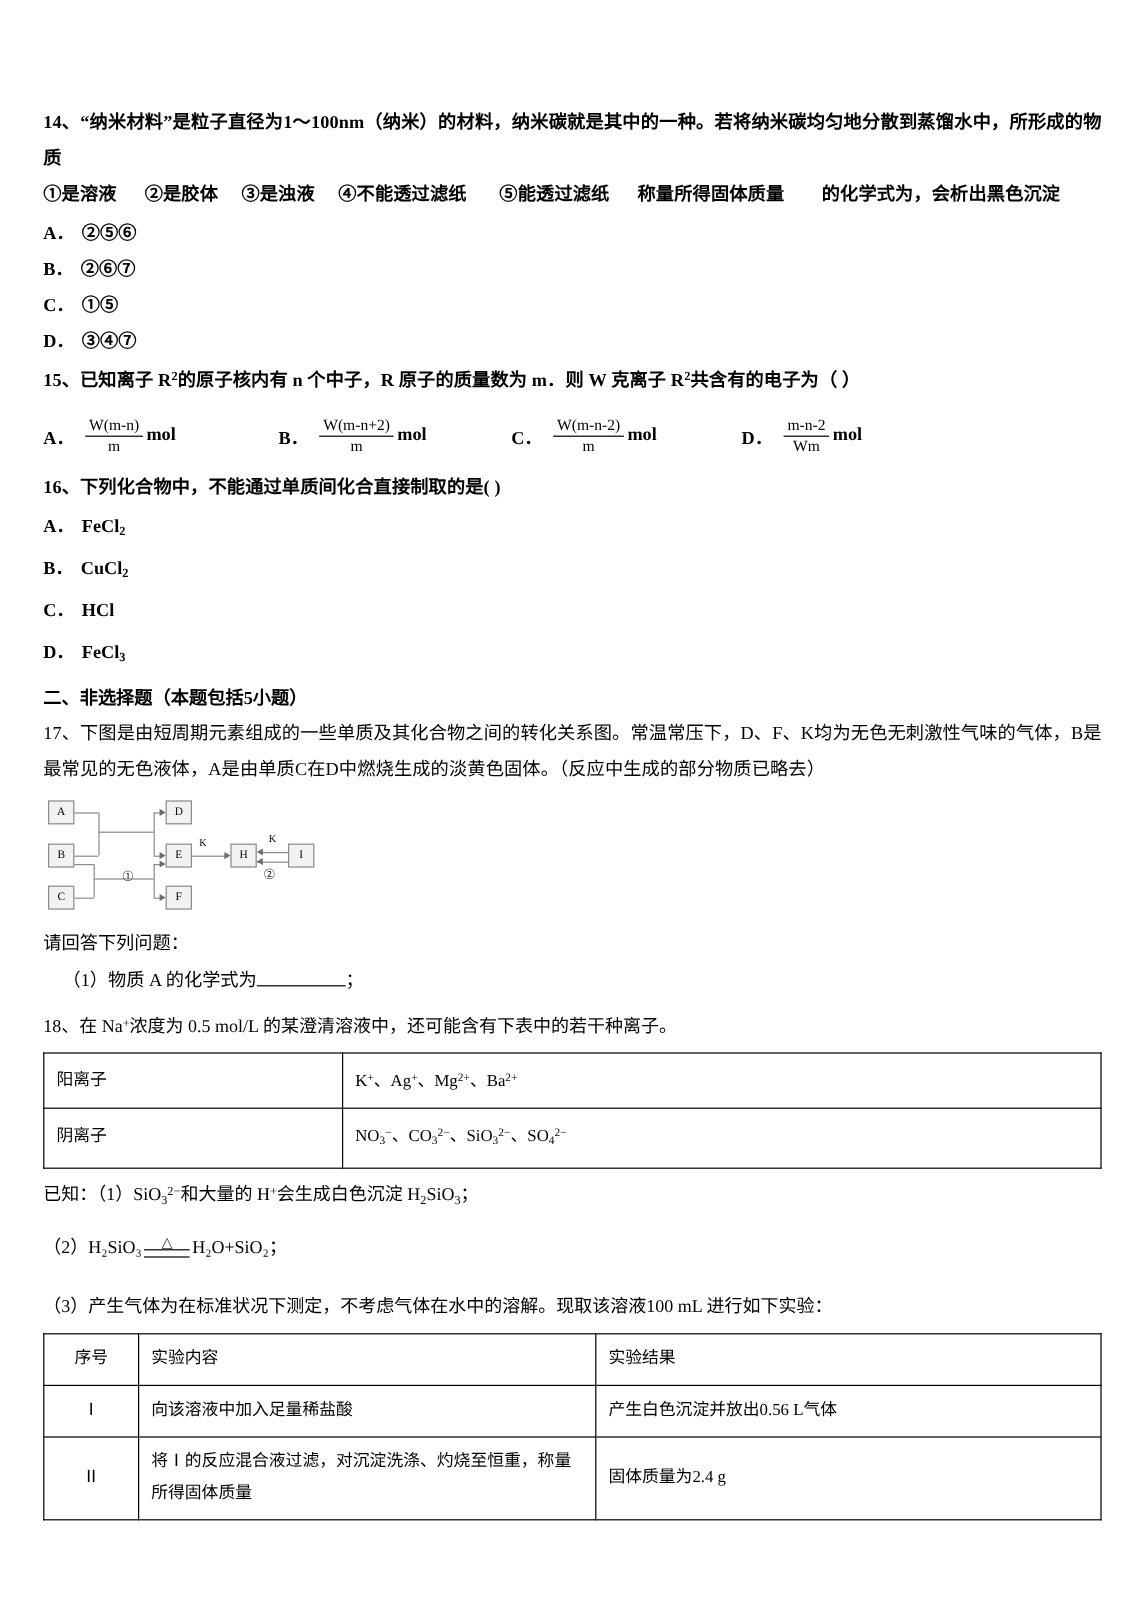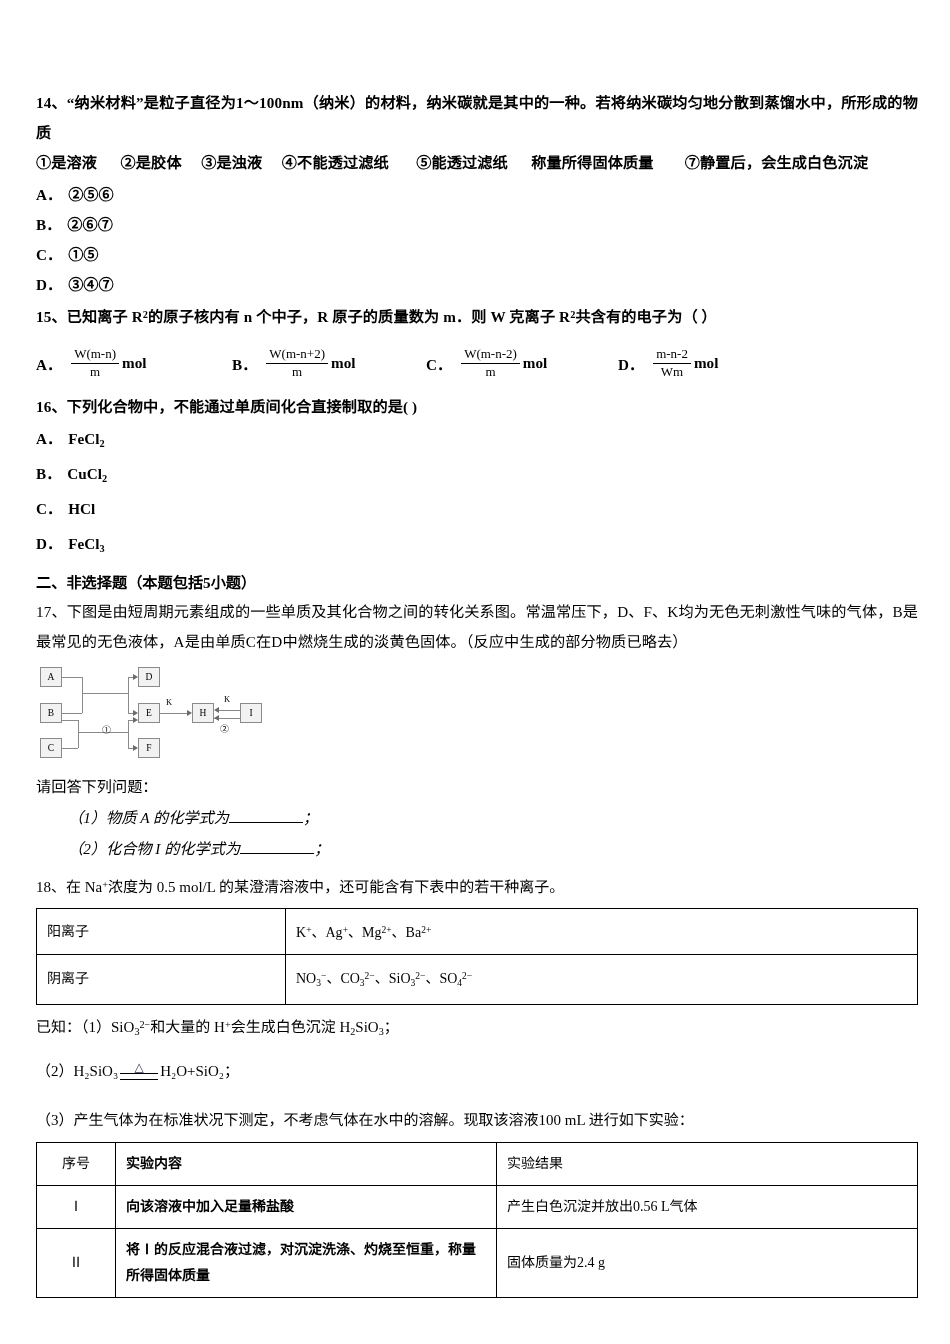--- a/index.html
+++ b/index.html
@@ -103,22 +103,21 @@
     font-size: 15.2px;
     line-height: 29px;
     font-weight: 700;
     margin-top: 4px;
   }
 
   
   .sub-q {
     font-size: 15.2px;
     line-height: 31px;
-    margin-left: 32px;
-    font-style: italic;
+    margin-left: 16px;
   }
   .blank-s { display:inline-block; width: 74px; border-bottom: 1.2px solid #000; height: 14px; }
   .blank-m { display:inline-block; width: 122px; border-bottom: 1.2px solid #000; height: 14px; }
 
   .ask-line {
     font-size: 15.2px;
     line-height: 31px;
   }
 
   
@@ -183,21 +182,21 @@
     border: 1.1px solid #000;
     padding: 8px 10px;
     font-size: 14px;
     line-height: 26px;
     vertical-align: middle;
     font-family: "Liberation Serif", serif;
   }
   td.cn { font-size: 15px; }
   .ion-c1 { width: 228px; }
   .exp-c1 { width: 58px; text-align: center; }
-  .exp-c2 { width: 360px; font-weight: bold; }
+  .exp-c2 { width: 360px; }
 
   
   sub { font-size: 0.68em; vertical-align: -0.28em; }
   sup { font-size: 0.68em; vertical-align: 0.42em; }
 
   
   .heat-eq {
     display: inline-flex;
     flex-direction: column;
     align-items: center;
@@ -242,21 +241,21 @@
       <span class="q-num">14、</span><span class="bold">“纳米材料”是粒子直径为1～100nm（纳米）的材料，纳米碳就是其中的一种。若将纳米碳均匀地分散到蒸馏水中，所形成的物质</span>
     </div>
 
     <div class="q-line bold">
       <span class="nowrap">①是溶液</span>&nbsp;&nbsp;&nbsp;&nbsp;&nbsp;
       <span class="nowrap">②是胶体</span>&nbsp;&nbsp;&nbsp;&nbsp;
       <span class="nowrap">③是浊液</span>&nbsp;&nbsp;&nbsp;&nbsp;
       <span class="nowrap">④不能透过滤纸</span>&nbsp;&nbsp;&nbsp;&nbsp;&nbsp;&nbsp;
       <span class="nowrap">⑤能透过滤纸</span>&nbsp;&nbsp;&nbsp;&nbsp;&nbsp;
       <span class="nowrap">称量所得固体质量</span>&nbsp;&nbsp;&nbsp;&nbsp;&nbsp;&nbsp;&nbsp;
-      <span>⑦静置后，会生成白色沉淀</span>
+      <span>的化学式为，会析出黑色沉淀</span>
     </div>
 
     <div class="opts">
       <div class="opt-a">
         <span class="opt-label">A．</span><span>②⑤⑥</span>
       </div>
       <div class="opt-b">
         <span class="opt-label">B．</span><span>②⑥⑦</span>
       </div>
       <div class="opt-c">
@@ -382,23 +381,20 @@
       <div class="dlabel" style="left:184px; top:29px;">K</div>
       <div class="circ-num" style="left:180px; top:59px;">②</div>
     </div>
 
     <div class="ask-line">请回答下列问题：</div>
 
     <div class="sub-q">
       <span>（1）</span><span>物质 A 的化学式为</span><span class="blank-s"></span><span>；</span>
     </div>
 
-    <div class="sub-q">
-      <span>（2）</span><span>化合物 I 的化学式为</span><span class="blank-s"></span><span>；</span>
-    </div>
 
 
     <div class="gap-sm"></div>
 
     <div class="q18-head">
       <span>18、</span><span>在 Na</span><sup>+</sup><span>浓度为 0.5 mol/L 的某澄清溶液中，还可能含有下表中的若干种离子。</span>
     </div>
 
     <table class="grid">
       <tbody>

